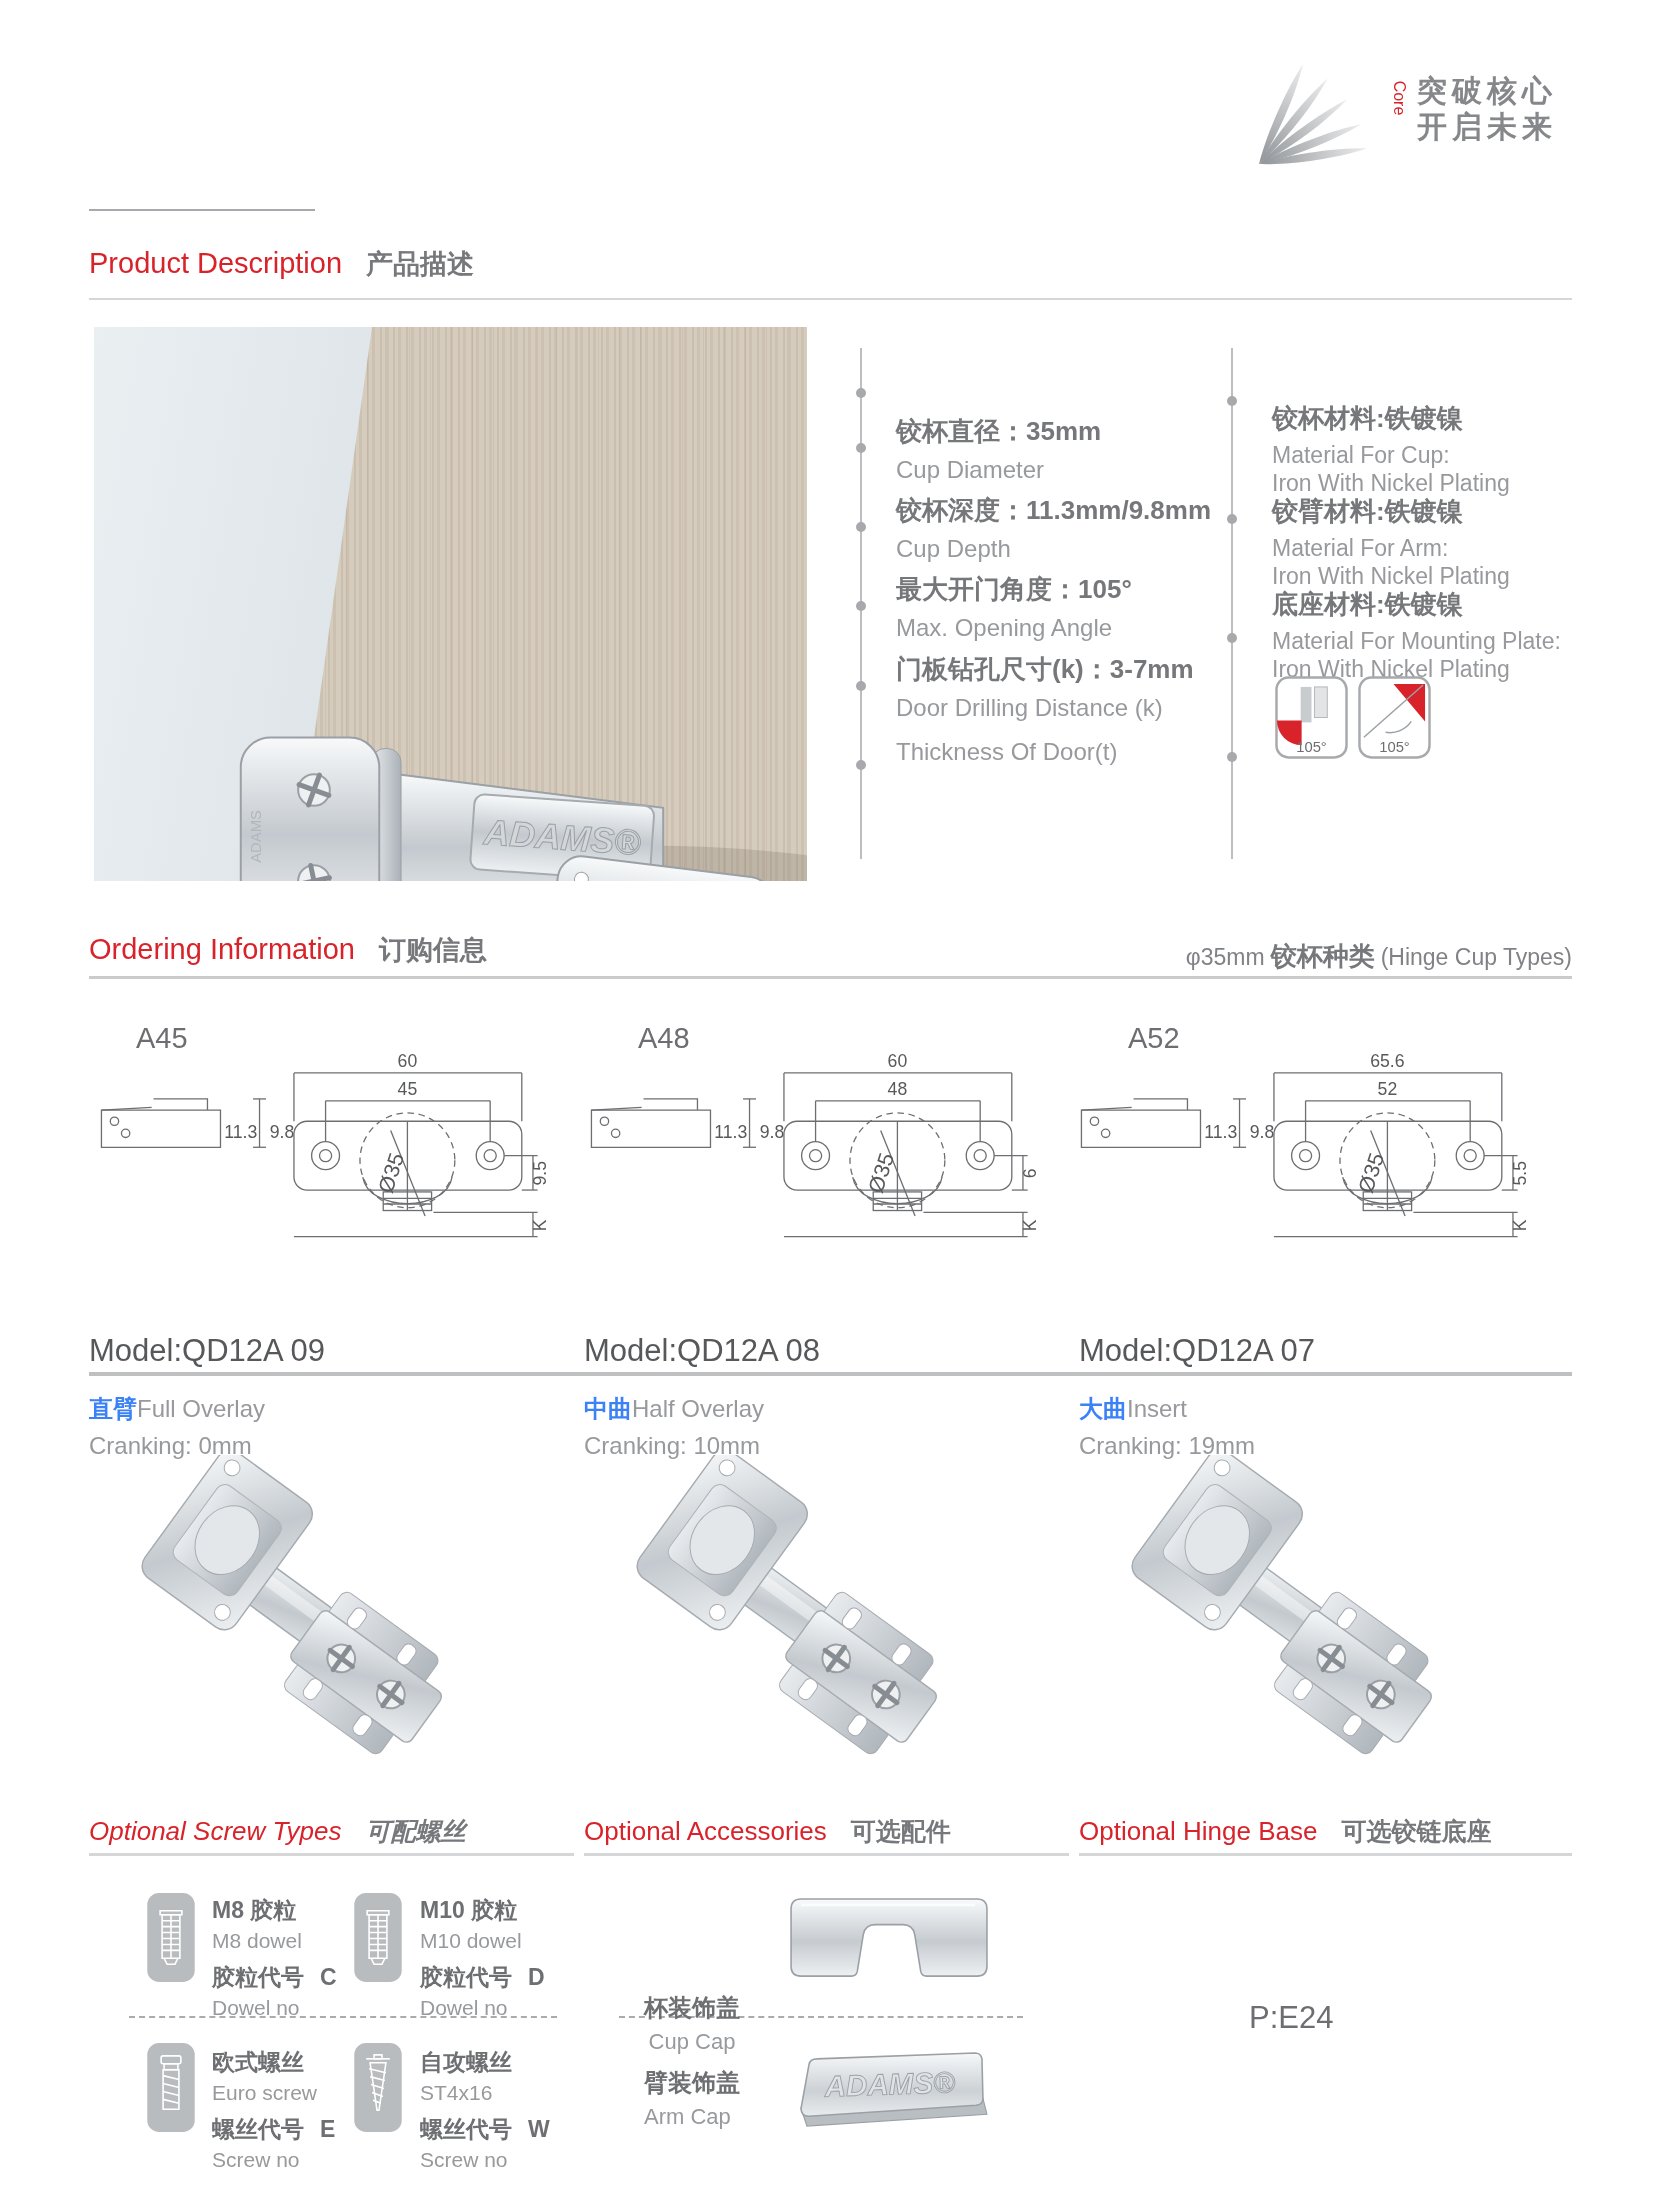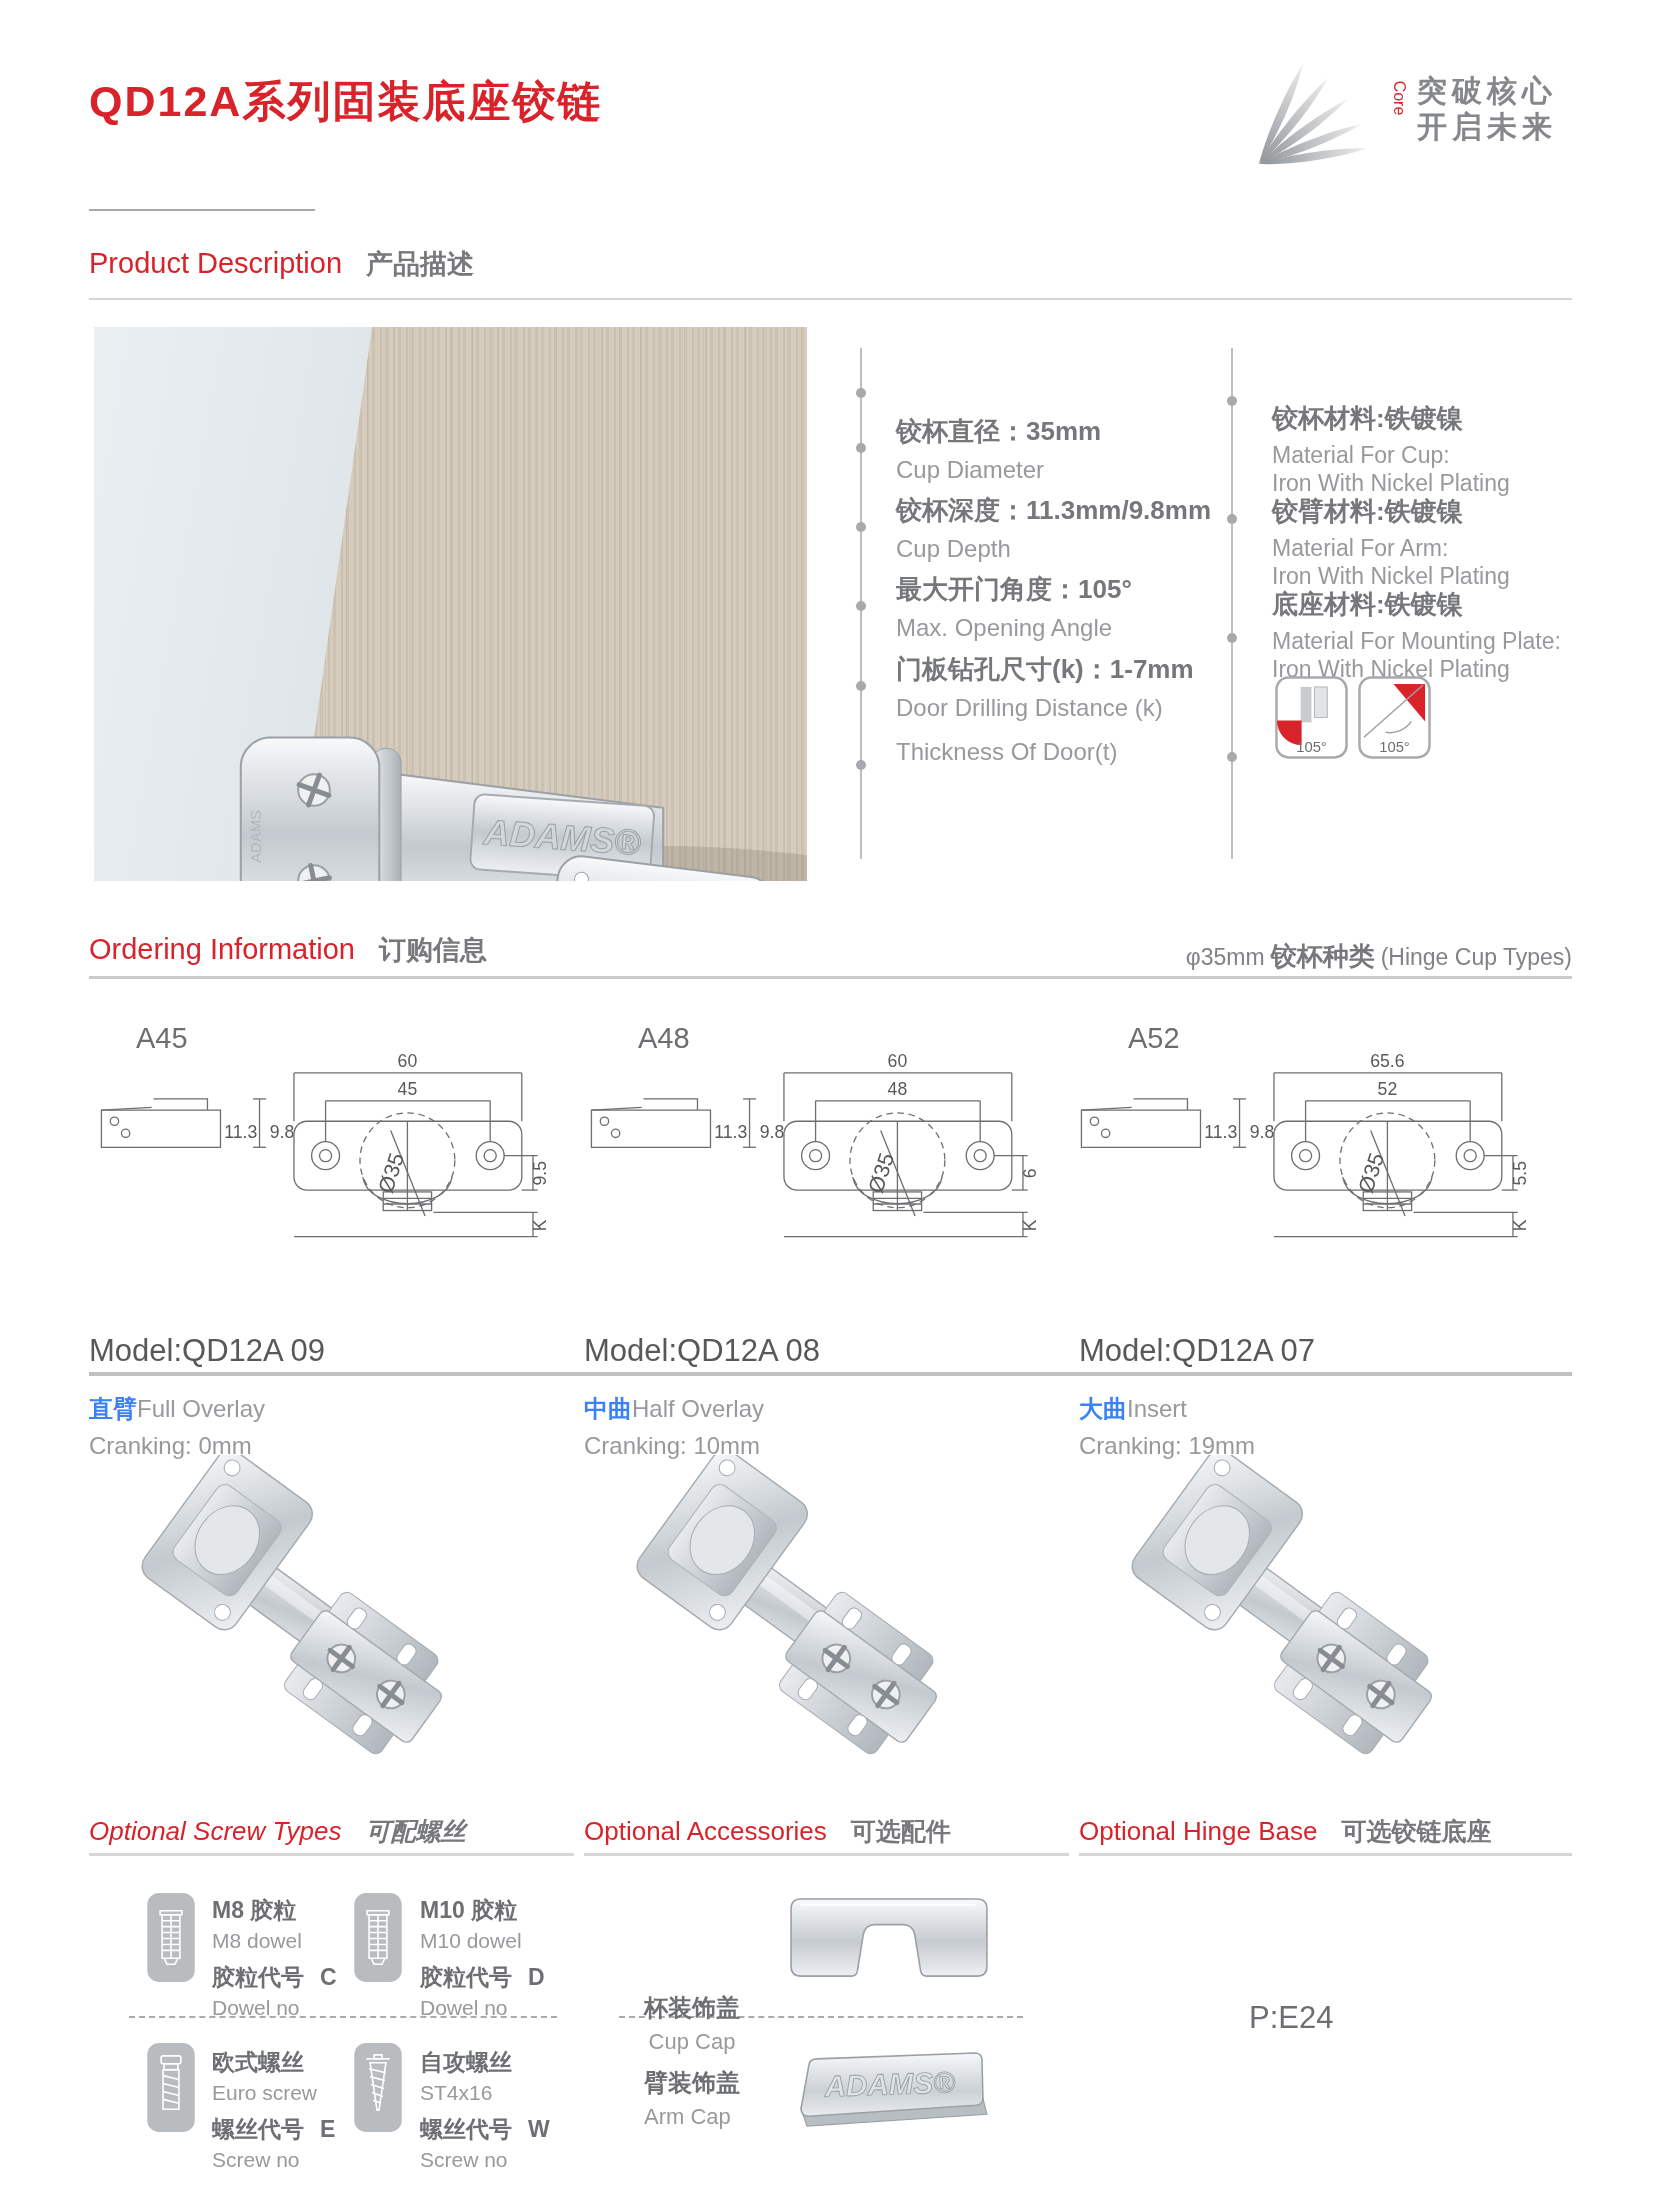--- a/index.html
+++ b/index.html
@@ -61,21 +61,20 @@
   .cap-en{font-size:22px;color:#97999c;margin-top:5px;}
   .pageref{font-size:31px;color:#6d6e71;}
   .ph circle{fill:#eef0f2;stroke:#9aa0a5;stroke-width:2;}
   .ph path{stroke:#878d92;stroke-width:5;stroke-linecap:round;fill:none;}
 </style>
 </head>
 <body>
 
 <div class="page">
 
-  <div class="abs title-zh" style="left:89px;top:73px;">QD12A系列固装底座铰链</div>
   <div class="abs title-rule" style="left:89px;top:209px;"></div>
 
   <div class="abs" style="left:1241px;top:59px;width:337px;height:119px;">
     <svg class="abs" style="left:0;top:6px;" width="141" height="103" viewBox="0 0 142 104">
       <defs>
         <linearGradient id="fg" x1="0" y1="0" x2="1" y2="0">
           <stop offset="0" stop-color="#8f9397"></stop>
             <stop offset="1" stop-color="#eceded"></stop>
         </linearGradient>
       </defs>
@@ -172,21 +171,21 @@
     </div>
     <div class="abs" style="top:79px;">
       <div class="spec-zh">铰杯深度：11.3mm/9.8mm</div>
       <div class="spec-en">Cup Depth</div>
     </div>
     <div class="abs" style="top:158px;">
       <div class="spec-zh">最大开门角度：105°</div>
       <div class="spec-en">Max. Opening Angle</div>
     </div>
     <div class="abs" style="top:238px;">
-      <div class="spec-zh">门板钻孔尺寸(k)：1-7mm</div>
+      <div class="spec-zh">门板钻孔尺寸(k)：3-7mm</div>
       <div class="spec-en">Door Drilling Distance (k)</div>
     </div>
     <div class="abs" style="top:317px;">
       <div class="spec-en">Thickness Of Door(t)</div>
     </div>
   </div>
 
   <div class="abs" style="left:1272px;top:401px;width:307px;">
     <div class="abs" style="top:0;">
       <div class="mat-zh">铰杯材料:铁镀镍</div>

